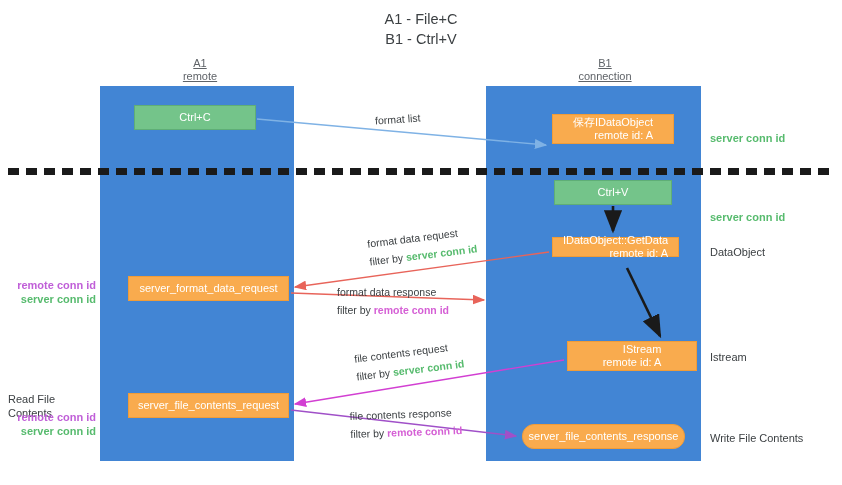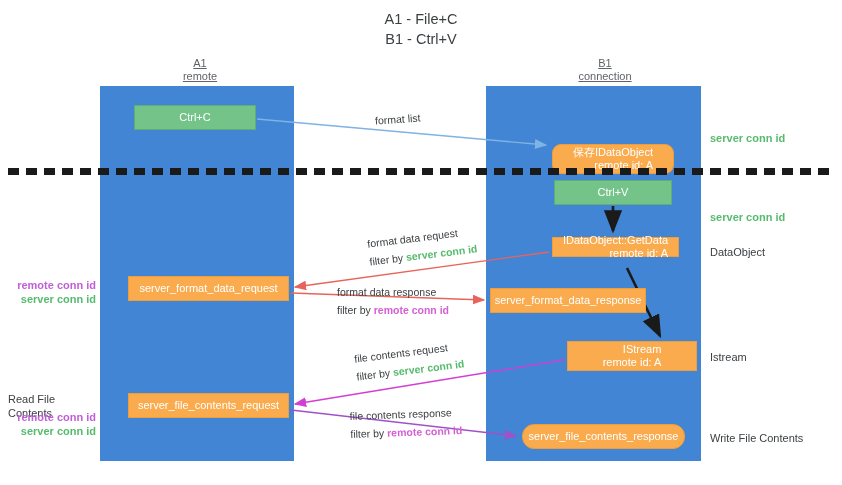--- a/index.html
+++ b/index.html
@@ -64,21 +64,21 @@
     font-size: 11px;
     line-height: 13px;
     text-align: right;
     white-space: pre-line;
     border: 1px solid rgba(255,255,255,0.15);
   }
   .node.green  { background: #74c48a; border-color: #5fae76; }
   .node.orange { background: #f9ab4e; border-color: #f09c38; }
 
   #n-ctrlc   { left: 134px; top: 105px;  width: 122px; height: 25px; }
-  #n-save    { left: 552px; top: 144px;  width: 122px; height: 30px; border-radius: 9px; }
+  #n-save    { left: 552px; top: 114px;  width: 122px; height: 30px; }
   #n-ctrlv   { left: 554px; top: 180px;  width: 118px; height: 25px; }
   #n-getdata { left: 552px; top: 237px;  width: 127px; height: 20px; }
   #n-fmtreq  { left: 128px; top: 276px;  width: 161px; height: 25px; }
   #n-fmtresp { left: 490px; top: 288px;  width: 156px; height: 25px; }
   #n-istream { left: 567px; top: 341px;  width: 130px; height: 30px; }
   #n-filereq { left: 128px; top: 393px;  width: 161px; height: 25px; }
   #n-fileresp{ left: 522px; top: 424px;  width: 163px; height: 25px; border-radius: 12px; }
 
   
   #divider {
@@ -189,21 +189,20 @@
     <line x1="291" y1="410" x2="516" y2="436" stroke="#a050c8" stroke-width="1.4" marker-end="url(#ah-pur)"></line>
   </svg>
 
   <div class="node green" id="n-ctrlc">Ctrl+C</div>
   <div class="node orange" id="n-save">保存IDataObject
 remote id: A</div>
   <div class="node green" id="n-ctrlv">Ctrl+V</div>
   <div class="node orange" id="n-getdata">IDataObject::GetData
 remote id: A</div>
   <div class="node orange" id="n-fmtreq">server_format_data_request</div>
-  <div class="node orange" id="n-fmtresp">server_format_data_response</div>
   <div class="node orange" id="n-istream">IStream
 remote id: A</div>
   <div class="node orange" id="n-filereq">server_file_contents_request</div>
   <div class="node orange" id="n-fileresp">server_file_contents_response</div>
 
   <div id="divider"></div>
 
   <div class="edge-label" id="lbl-formatlist">
     <div>format list</div>
   </div>

